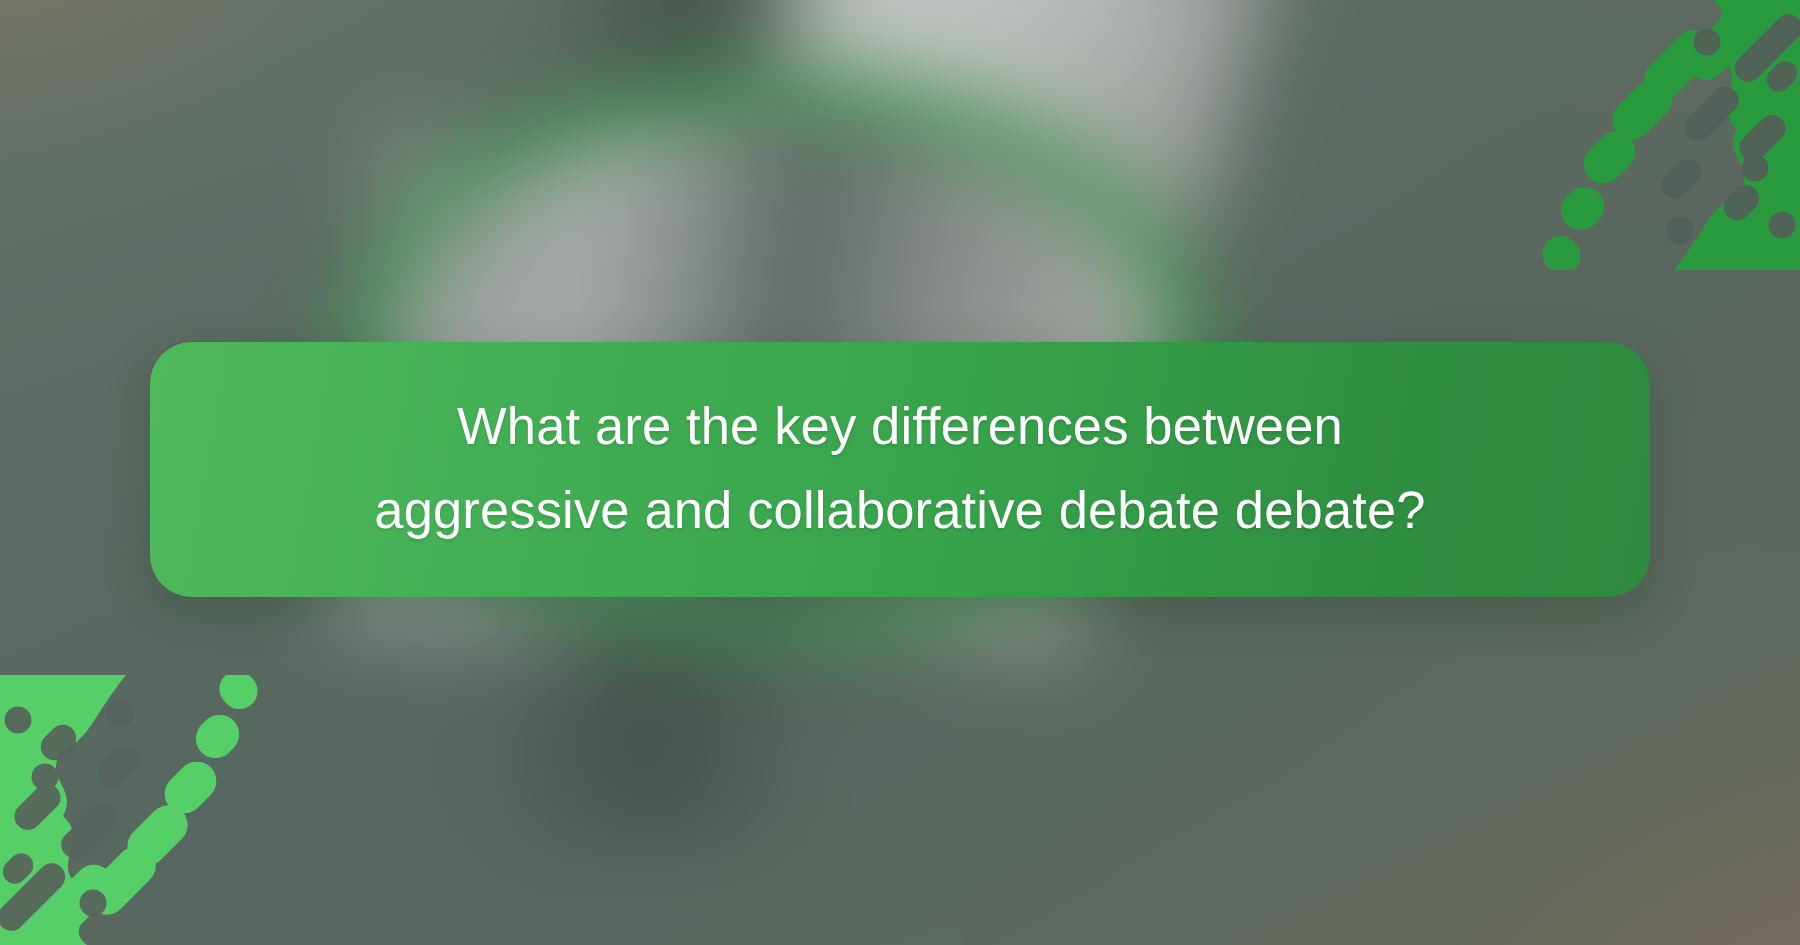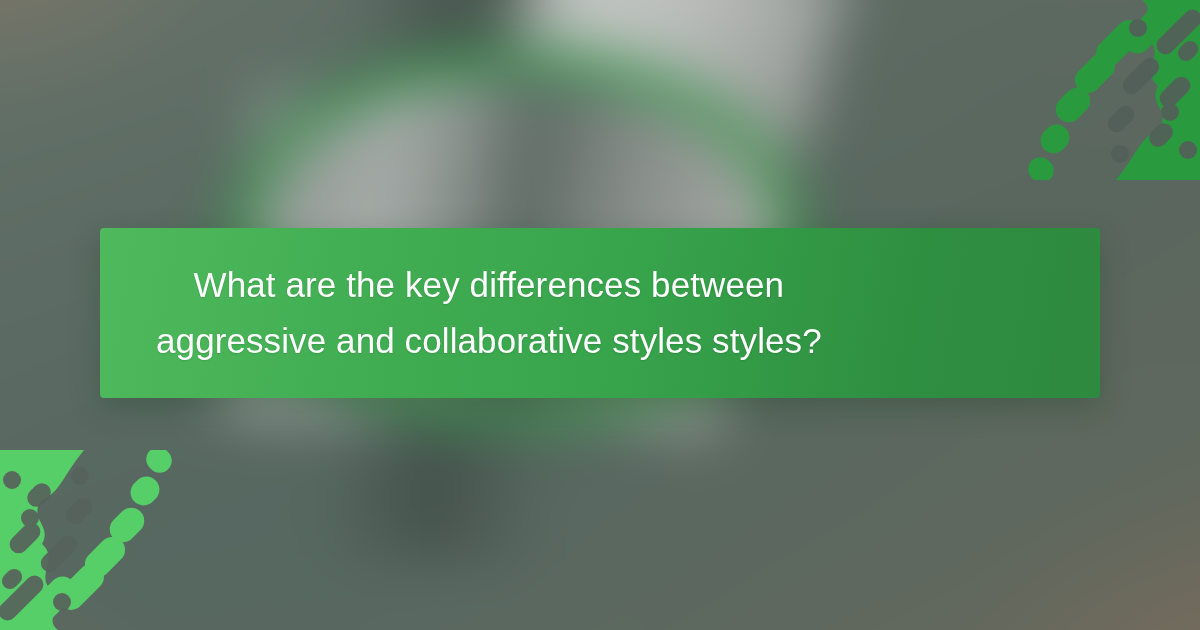--- a/index.html
+++ b/index.html
@@ -96,25 +96,25 @@
   .corner { position:absolute; width:180px; height:180px; }
   .corner.tr { right:0; top:0; }
   .corner.bl { left:0; bottom:0; }
   .corner svg { display:block; width:180px; height:180px; }
 
   
   .card {
     position:absolute;
     left:100px; top:228px;
     width:1000px; height:170px;
-    border-radius:4px;
+    border-radius:28px;
     background:linear-gradient(100deg, #4fba5c 0%, #44b055 22%, #36a24a 55%, #2f8f41 80%, #2d8a3e 100%);
     box-shadow: 0 10px 30px rgba(20,60,30,0.28);
-    display:flex; align-items:center; 
-    padding:0 56px;
+    display:flex; align-items:center; justify-content:center;
+    padding:0 40px;
   }
   .card-text {
     color:#ffffff;
     font-size:35px;
     line-height:56px;
     font-weight:400;
     text-align:center;
     letter-spacing:0.1px;
     text-shadow:0 1px 2px rgba(0,0,0,0.12);
     max-width:900px;
@@ -185,17 +185,17 @@
         <circle cx="30" cy="68" r="9"></circle>
         <circle cx="80" cy="26" r="9"></circle>
         <circle cx="12" cy="30" r="9"></circle>
       </g>
     </svg>
   </div>
 
   <div class="card">
     <div class="card-text">
       <span>What are the key differences between</span><br>
-      <span>aggressive and collaborative styles styles?</span>
+      <span>aggressive and collaborative debate debate?</span>
     </div>
   </div>
 
 </div>
 
 </body></html>

